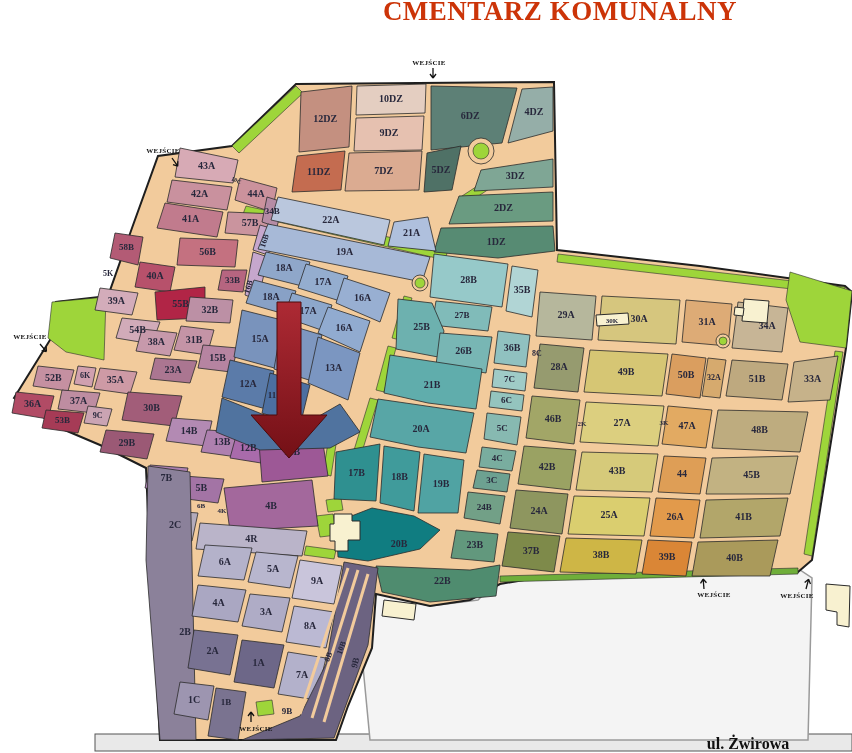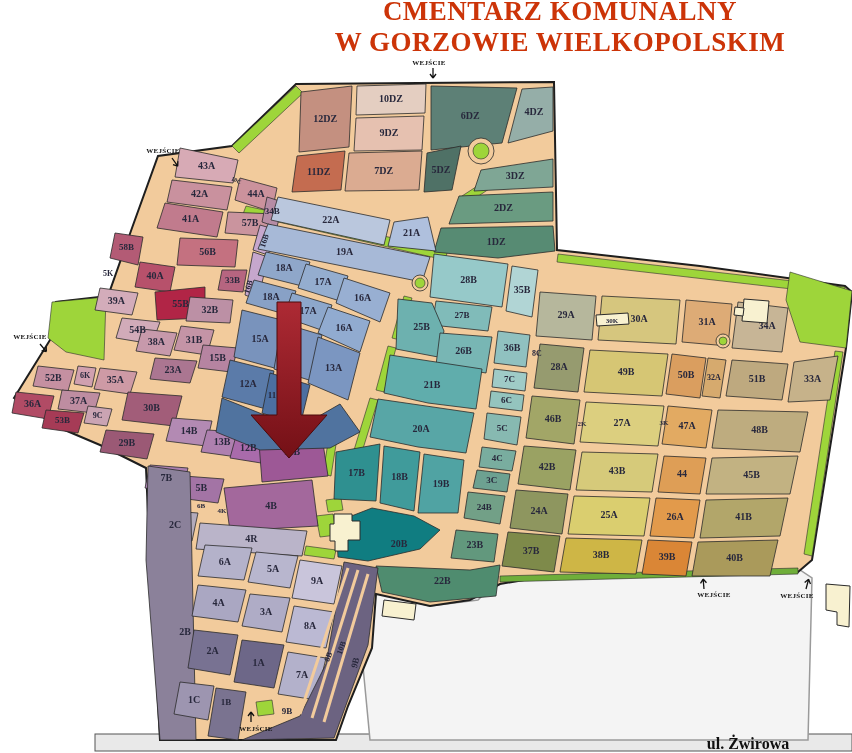--- a/index.html
+++ b/index.html
@@ -7,21 +7,20 @@
   .title{position:absolute;top:-4px;left:270px;width:580px;text-align:center;font-weight:bold;
          font-size:27px;line-height:1.13;letter-spacing:.5px;font-family:"Liberation Serif",serif;}
   svg{position:absolute;left:0;top:0;}
   text{font-family:"Liberation Serif","DejaVu Serif",serif;}
 </style>
 </head>
 <body>
 
 <div class="title" style="color: rgb(204, 52, 8);">
   <div>CMENTARZ KOMUNALNY</div>
-  <div>W GORZOWIE WIELKOPOLSKIM</div>
 </div>
 
 <svg id="map" width="852" height="753" viewBox="0 0 852 753">
     <rect x="95" y="734" width="757" height="17" fill="#e9e9e9" stroke="#555"></rect>
     <polygon points="374,592 430,606 478,600 500,578 800,570 812,578 808,740 370,740 362,656" fill="#f4f4f4" stroke="#9a9a9a" stroke-width="1.5"></polygon>
     <polygon points="296,84 554,82 557,250 700,266 845,286 852,292 846,348 812,560 798,572 524,580 500,584 470,600 430,606 376,594 372,648 348,706 336,740 160,740 150,560 146,468 100,445 60,428 14,398 50,340 56,302 108,296 132,228 158,156 232,146" fill="#f2cb9c" stroke="#1e1e1e" stroke-width="2"></polygon>
     <polygon points="232,146 296,86 303,93 239,153" fill="#9ed53a" stroke="#2c2c2c" stroke-width="0.6"></polygon>
     <polygon points="52,302 106,297 104,360 66,352 48,338" fill="#9ed53a" stroke="#2c2c2c" stroke-width="0.6"></polygon>
     <polygon points="246,206 448,250 445,260 243,214" fill="#9ed53a" stroke="#2c2c2c" stroke-width="0.6"></polygon>
     <polygon points="494,172 548,161 550,169 496,180" fill="#9ed53a" stroke="#2c2c2c" stroke-width="0.6"></polygon>

